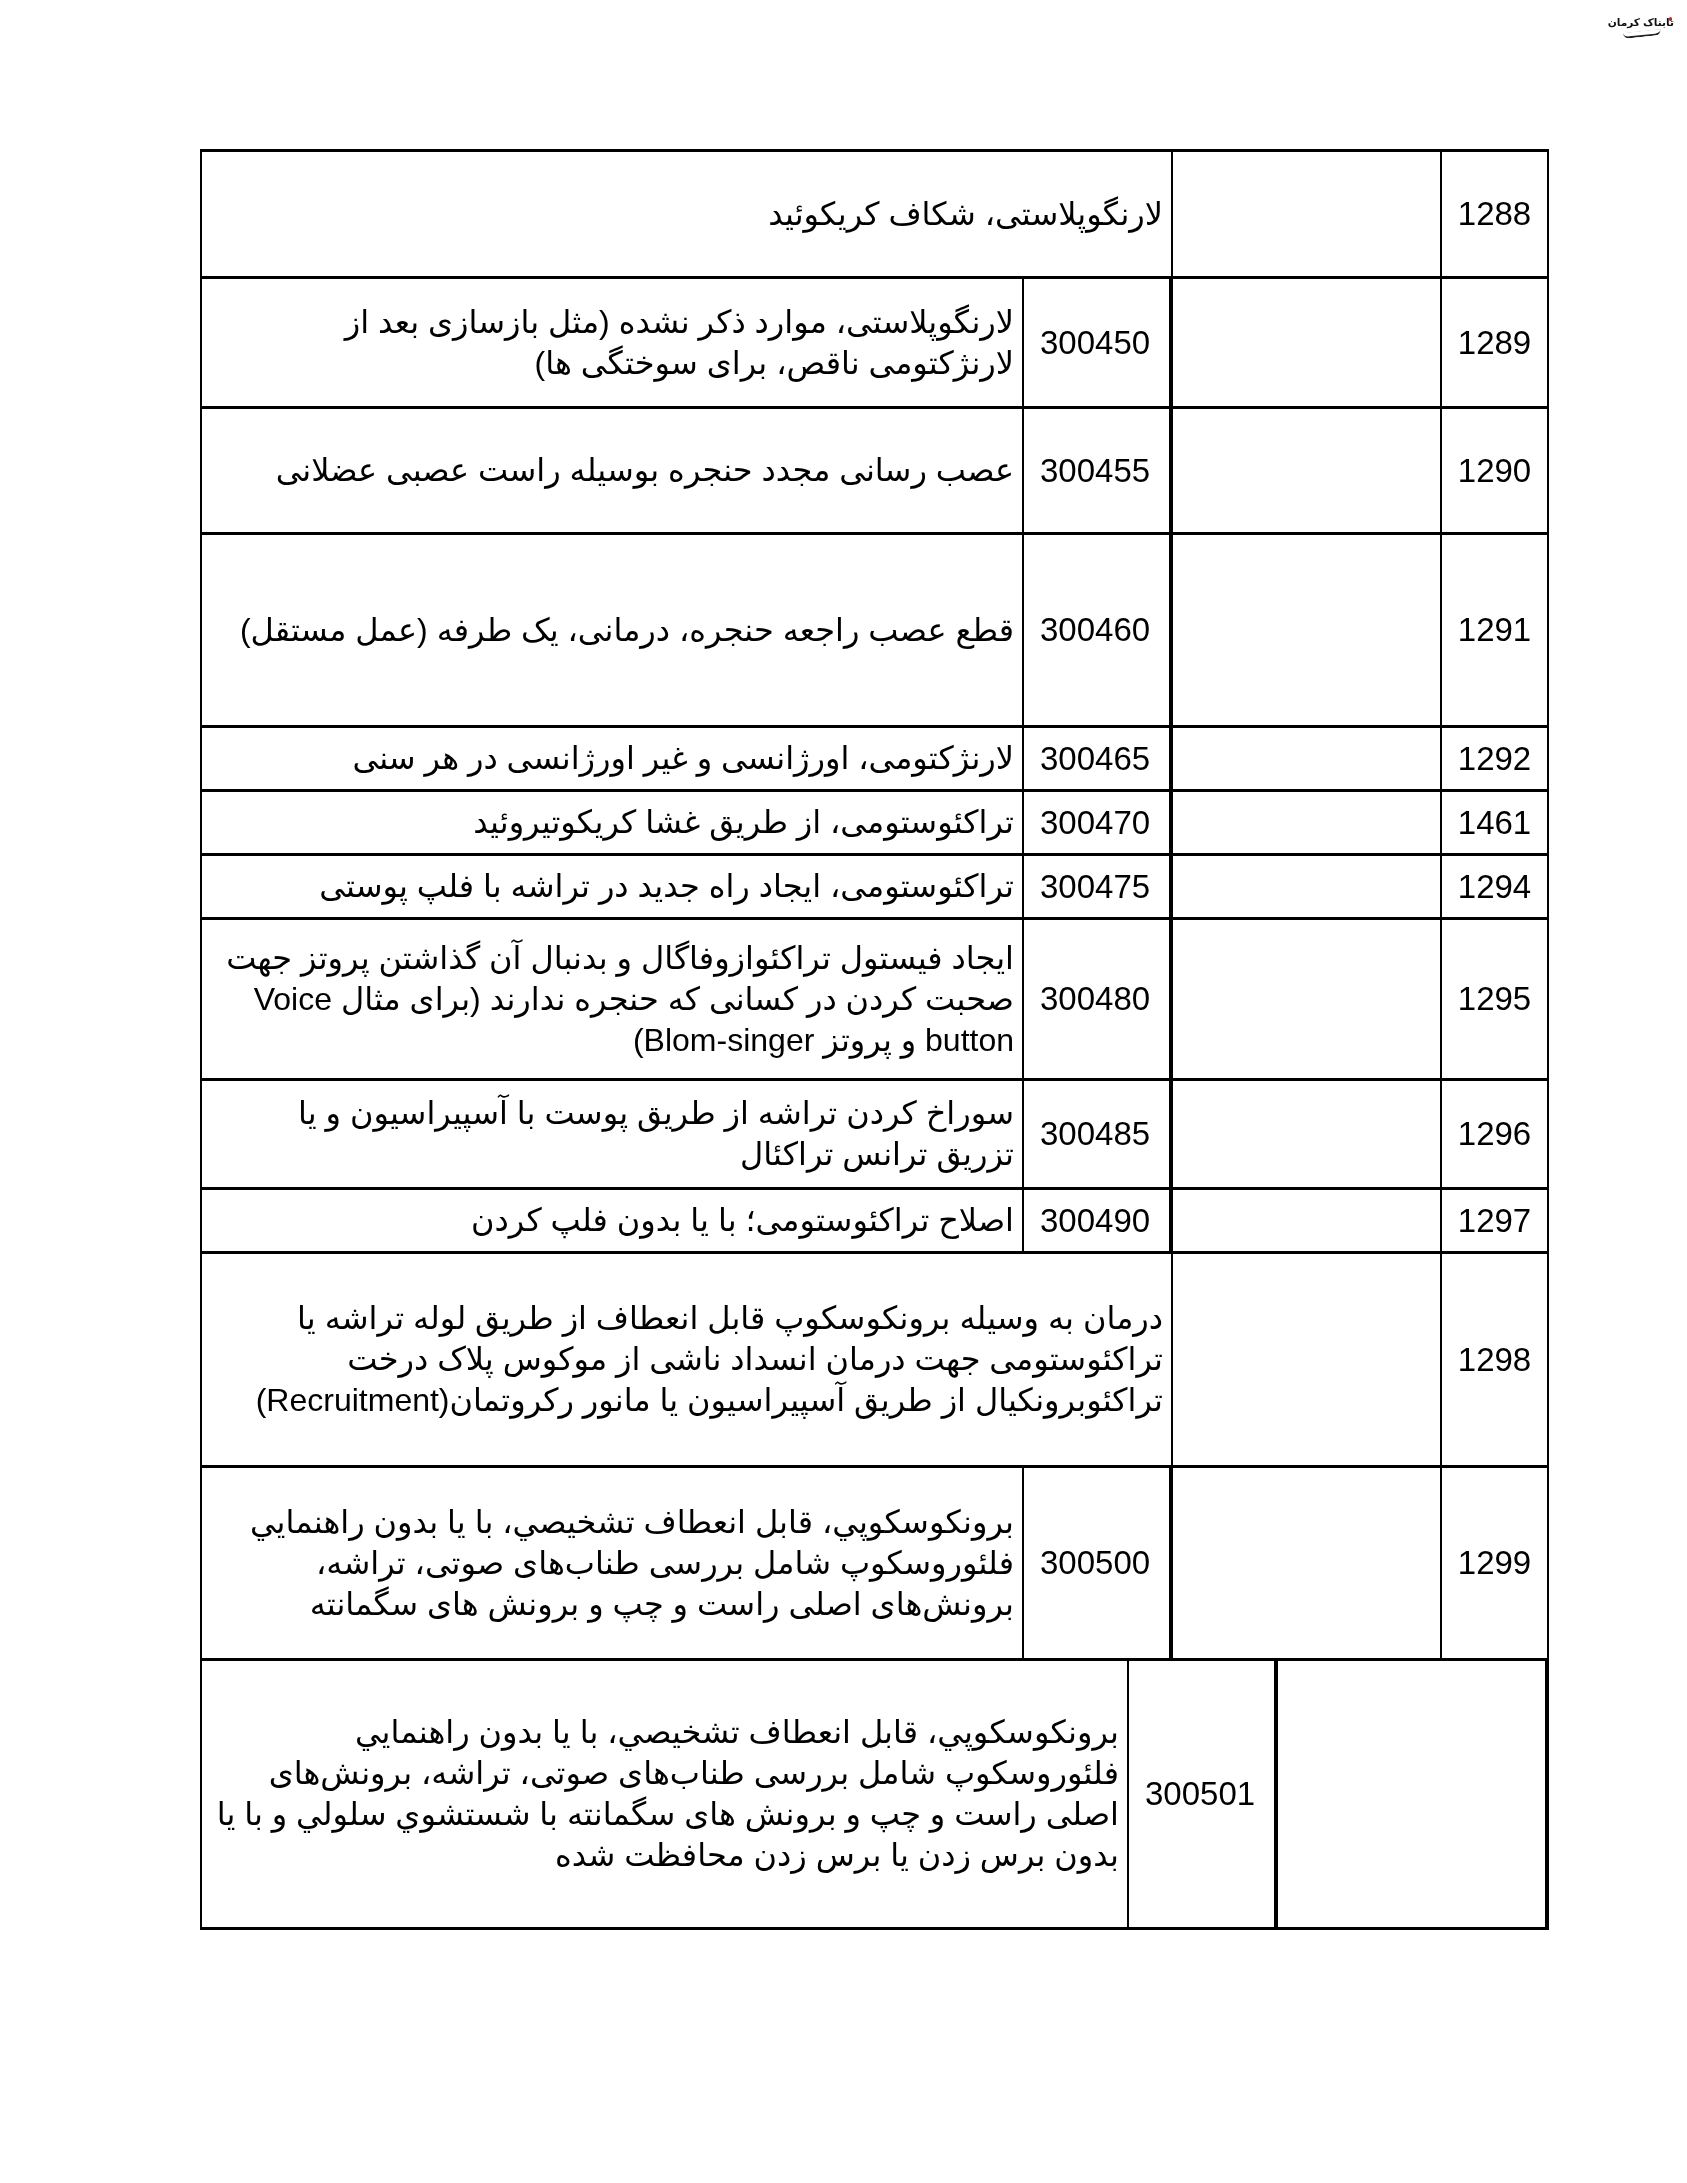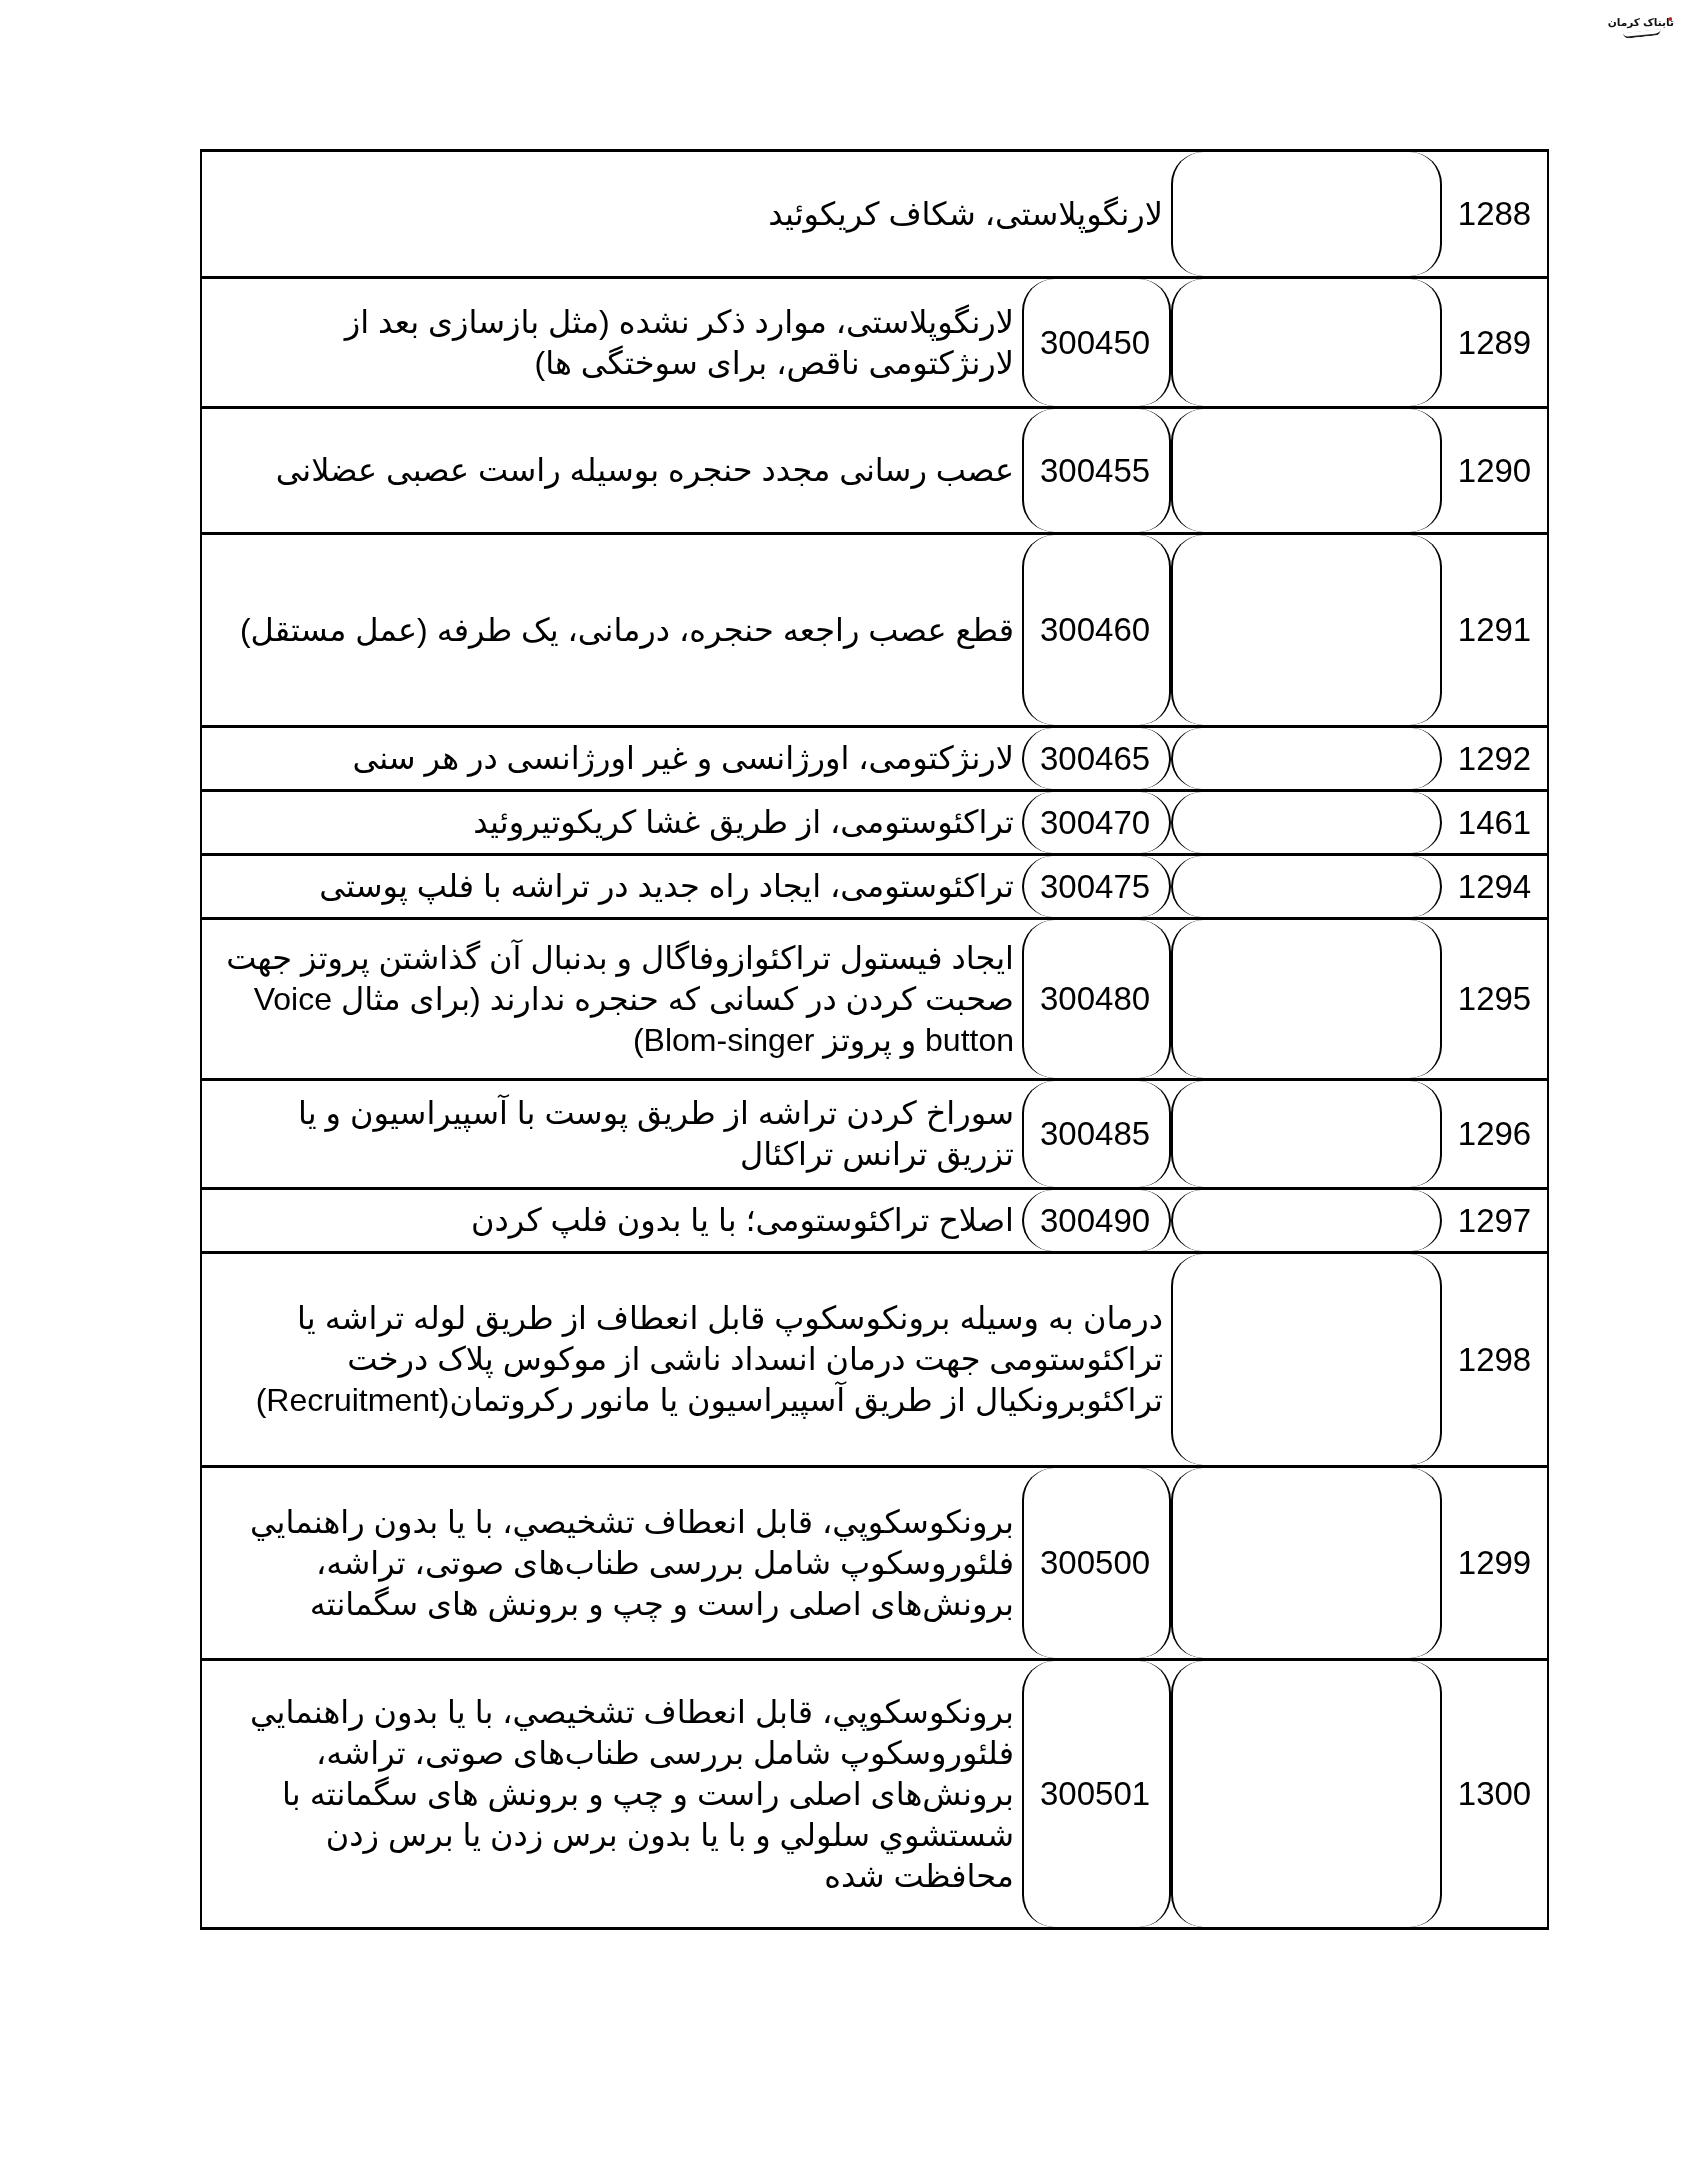--- a/index.html
+++ b/index.html
@@ -4,21 +4,21 @@
   <style>
     html, body { margin: 0; padding: 0; background: #ffffff; }
     body { width: 1687px; height: 2183px; position: relative; overflow: hidden; font-family: "Liberation Sans", "DejaVu Sans", sans-serif; color: #000; }
     .logo { position: absolute; left: 1622px; top: 16px; width: 53px; height: 22.5px; }
     .logo .word { position: absolute; right: 1px; top: 0; font-size: 10.6px; font-weight: bold; color: #111; direction: rtl; white-space: nowrap; }
     .logo .accent { position: absolute; right: 2.6px; top: 1.3px; width: 3.3px; height: 3.3px; background: #c0202a; border-radius: 50%; }
     .logo .swoosh { position: absolute; left: 1.3px; bottom: 1.3px; width: 38px; height: 4px; border-bottom: 2px solid #222; border-radius: 0 0 20px 20px; transform: rotate(-6deg); }
 
     .table { position: absolute; left: 200px; top: 149px; width: 1349px; border-top: 3.3px solid #000; border-left: 2.6px solid #000; border-right: 2.6px solid #000; box-sizing: border-box; }
     .row { display: flex; flex-direction: row-reverse; border-bottom: 3.3px solid #000; box-sizing: border-box; }
-    .cell { box-sizing: border-box; display: flex; align-items: center; border-radius: 32px; }
+    .cell { box-sizing: border-box; display: flex; align-items: center; }
     .c-num { width: 105px; justify-content: center; font-weight: normal; font-size: 33px; }
     .c-empty { width: 271px; border-right: 2px solid #000; border-left: 0; }
     .c-code { width: 149px; border-right: 2px solid #000; justify-content: flex-start; padding-left: 16px; font-size: 33px; border-left: 2px solid #000; }
     .c-desc { flex: 1; direction: rtl; text-align: right; justify-content: flex-start; padding: 0 8px 0 12px; font-size: 32px; line-height: 41px; }
     .c-num-wrap { border-left: 2px solid #000; }
   </style>
 </head>
 <body>
 
 <div class="logo">
@@ -92,19 +92,18 @@
     <div class="cell c-empty c-num-wrap"></div>
     <div class="cell c-desc">درمان به وسیله برونکوسکوپ قابل انعطاف از طریق لوله تراشه یا تراکئوستومی جهت درمان انسداد ناشی از موکوس پلاک درخت تراکئوبرونکیال از طریق آسپیراسیون یا مانور رکروتمان(Recruitment)</div>
   </div>
   <div class="row" style="height:193px">
     <div class="cell c-num">1299</div>
     <div class="cell c-empty c-num-wrap"></div>
     <div class="cell c-code">300500</div>
     <div class="cell c-desc">برونکوسکوپي، قابل انعطاف تشخيصي، با يا بدون راهنمايي فلئوروسکوپ شامل بررسی طناب‌های صوتی، تراشه، برونش‌های اصلی راست و چپ و برونش های سگمانته</div>
   </div>
   <div class="row" style="height:269px">
-    <div class="cell c-num">1300</div>
     <div class="cell c-empty c-num-wrap"></div>
     <div class="cell c-code">300501</div>
     <div class="cell c-desc">برونکوسکوپي، قابل انعطاف تشخيصي، با يا بدون راهنمايي فلئوروسکوپ شامل بررسی طناب‌های صوتی، تراشه، برونش‌های اصلی راست و چپ و برونش های سگمانته با شستشوي سلولي و با يا بدون برس زدن يا برس زدن محافظت شده</div>
   </div>
 </div>
 
 
 </body></html>

